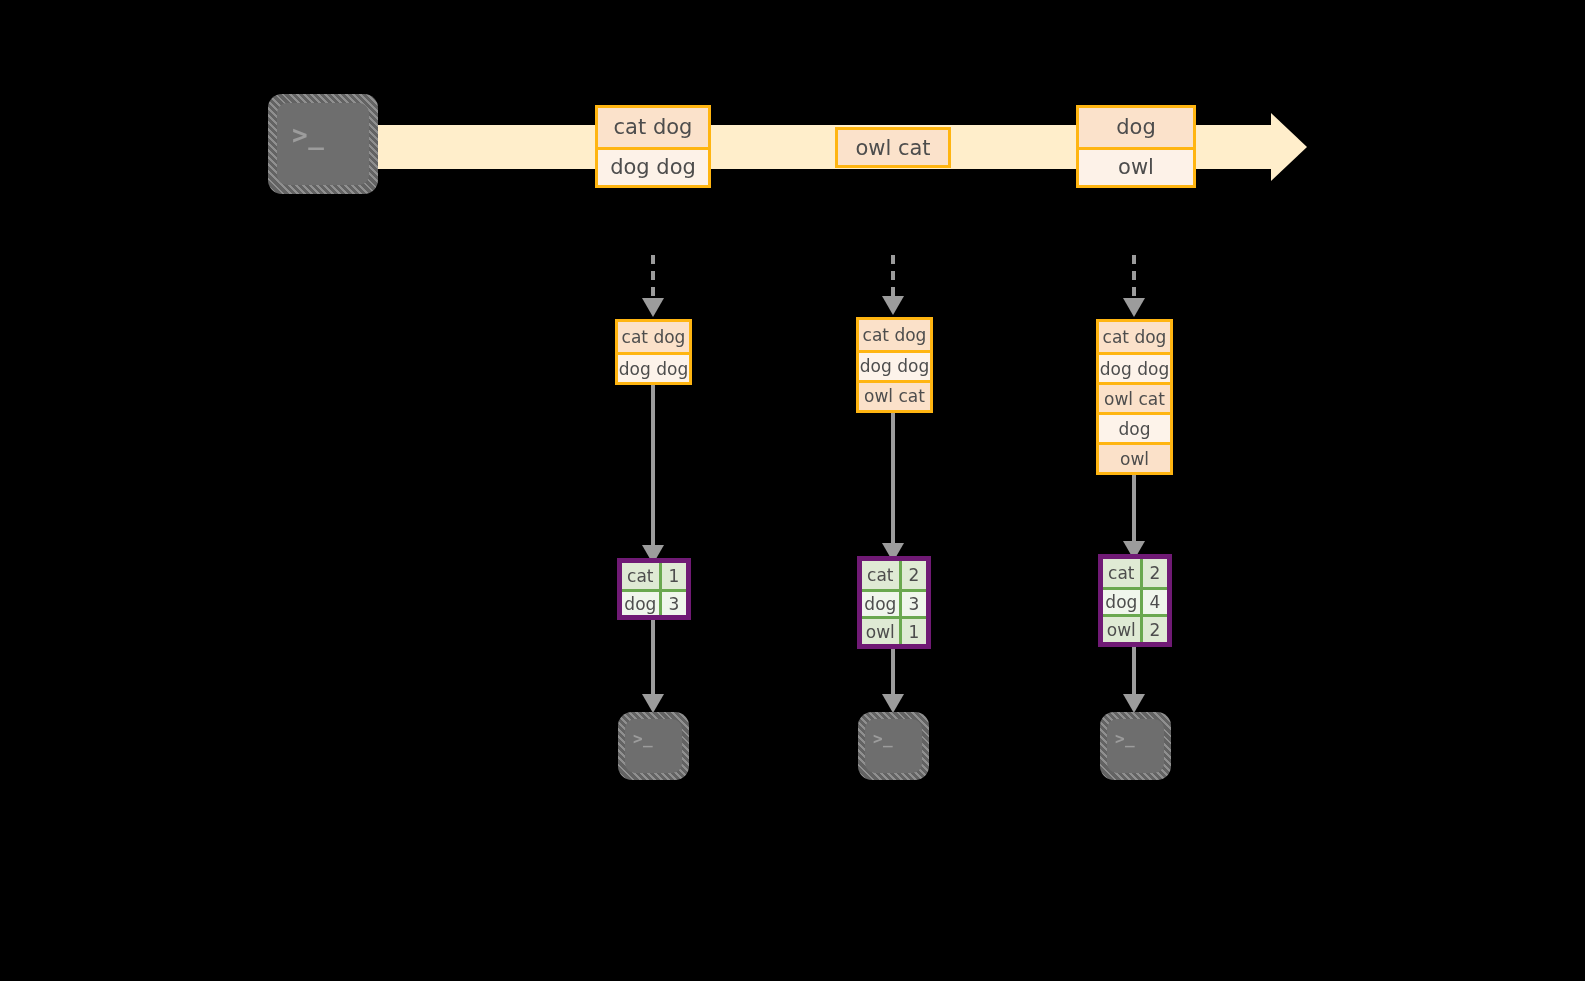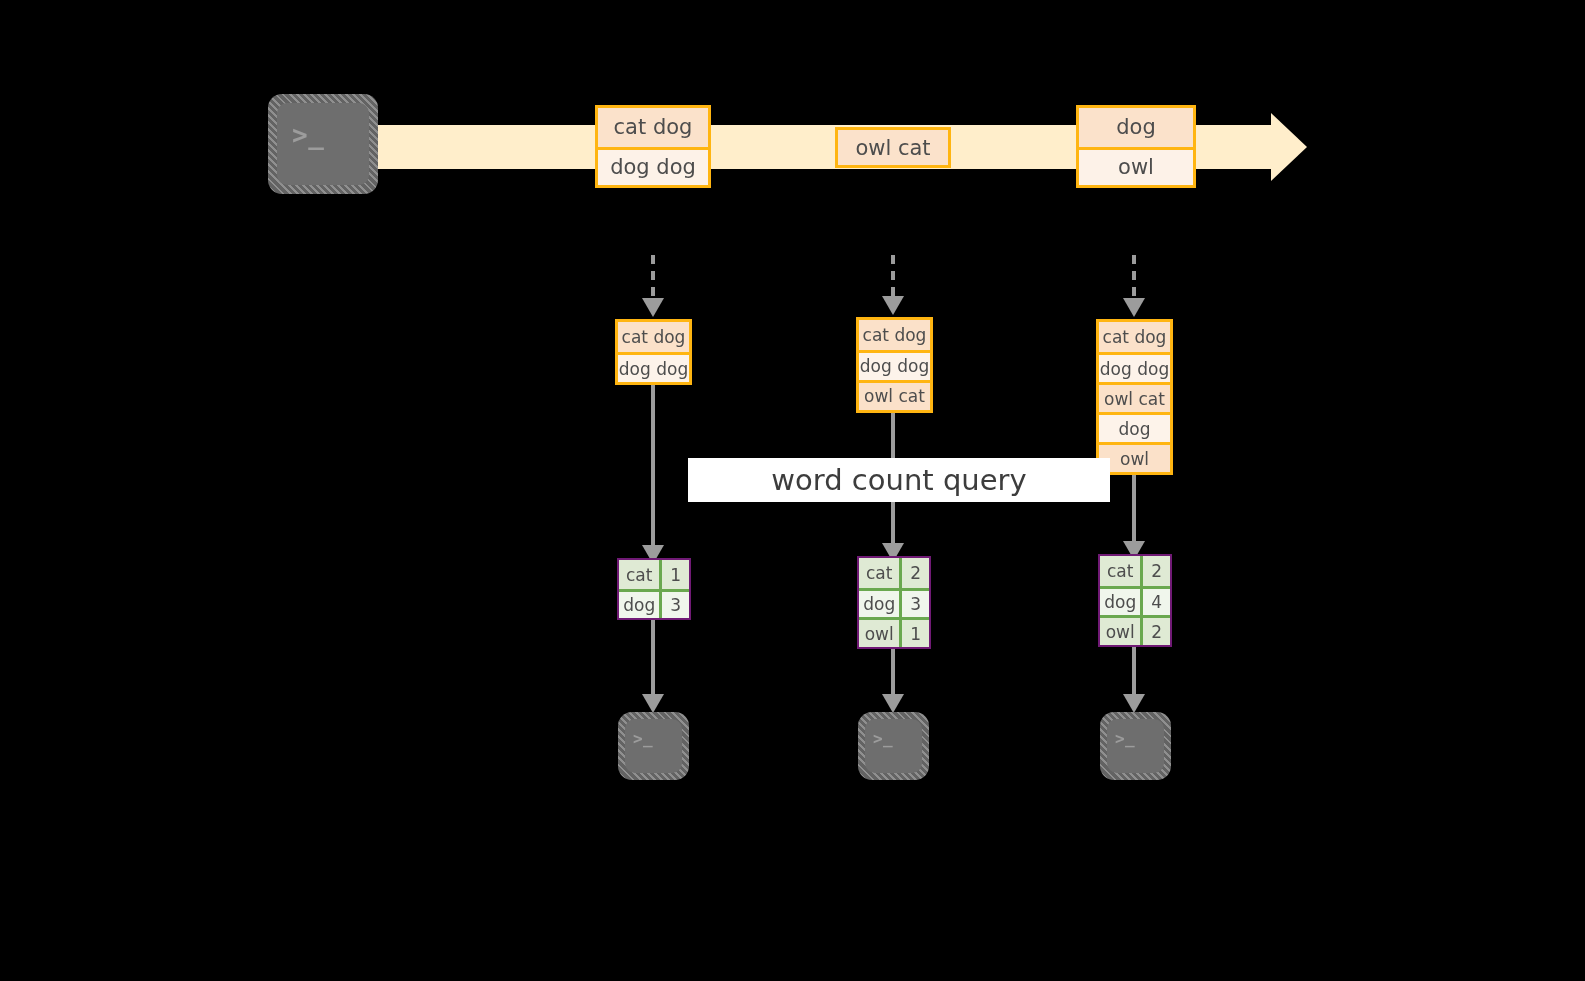--- a/index.html
+++ b/index.html
@@ -87,21 +87,21 @@
     white-space: nowrap;
     font-size: 17px;
   }
   .otable .row + .row { border-top: 3px solid #ffb511; }
   .otable .row.sh-a { background: #fbe1c9; }
   .otable .row.sh-b { background: #fdf3ea; }
 
   
   .gtable {
     position: absolute;
-    border: 2px solid #701a75;
+    border: 5px solid #701a75;
     box-sizing: border-box;
     background: #eef5e9;
   }
   .gtable .grow {
     box-sizing: border-box;
     display: flex;
   }
   .gtable .grow + .grow { border-top: 3px solid #6aa84f; }
   .gtable .gcell {
     box-sizing: border-box;
@@ -277,17 +277,14 @@
 
   <div class="conn" style="left:1132px; top:647px; height:53px;"></div>
   <div class="conn-head" style="left:1123px; top:694px;"></div>
 
   <div class="term-wrap" style="left:1100px; top:712px; width:71px; height:68px;">
     <div class="term-hatch"></div>
     <div class="term-inner" style="left:7px; top:7px; right:7px; bottom:7px;"></div>
     <div class="term-glyph" style="left:15px; top:19px; font-size:16px;">&gt;_</div>
   </div>
 
-  <div class="query-band" style="left:688px; top:458px; width:422px; height:44px;">
-    <span class="qtext">word count query</span>
-  </div>
 
 </div>
 
 </body></html>

